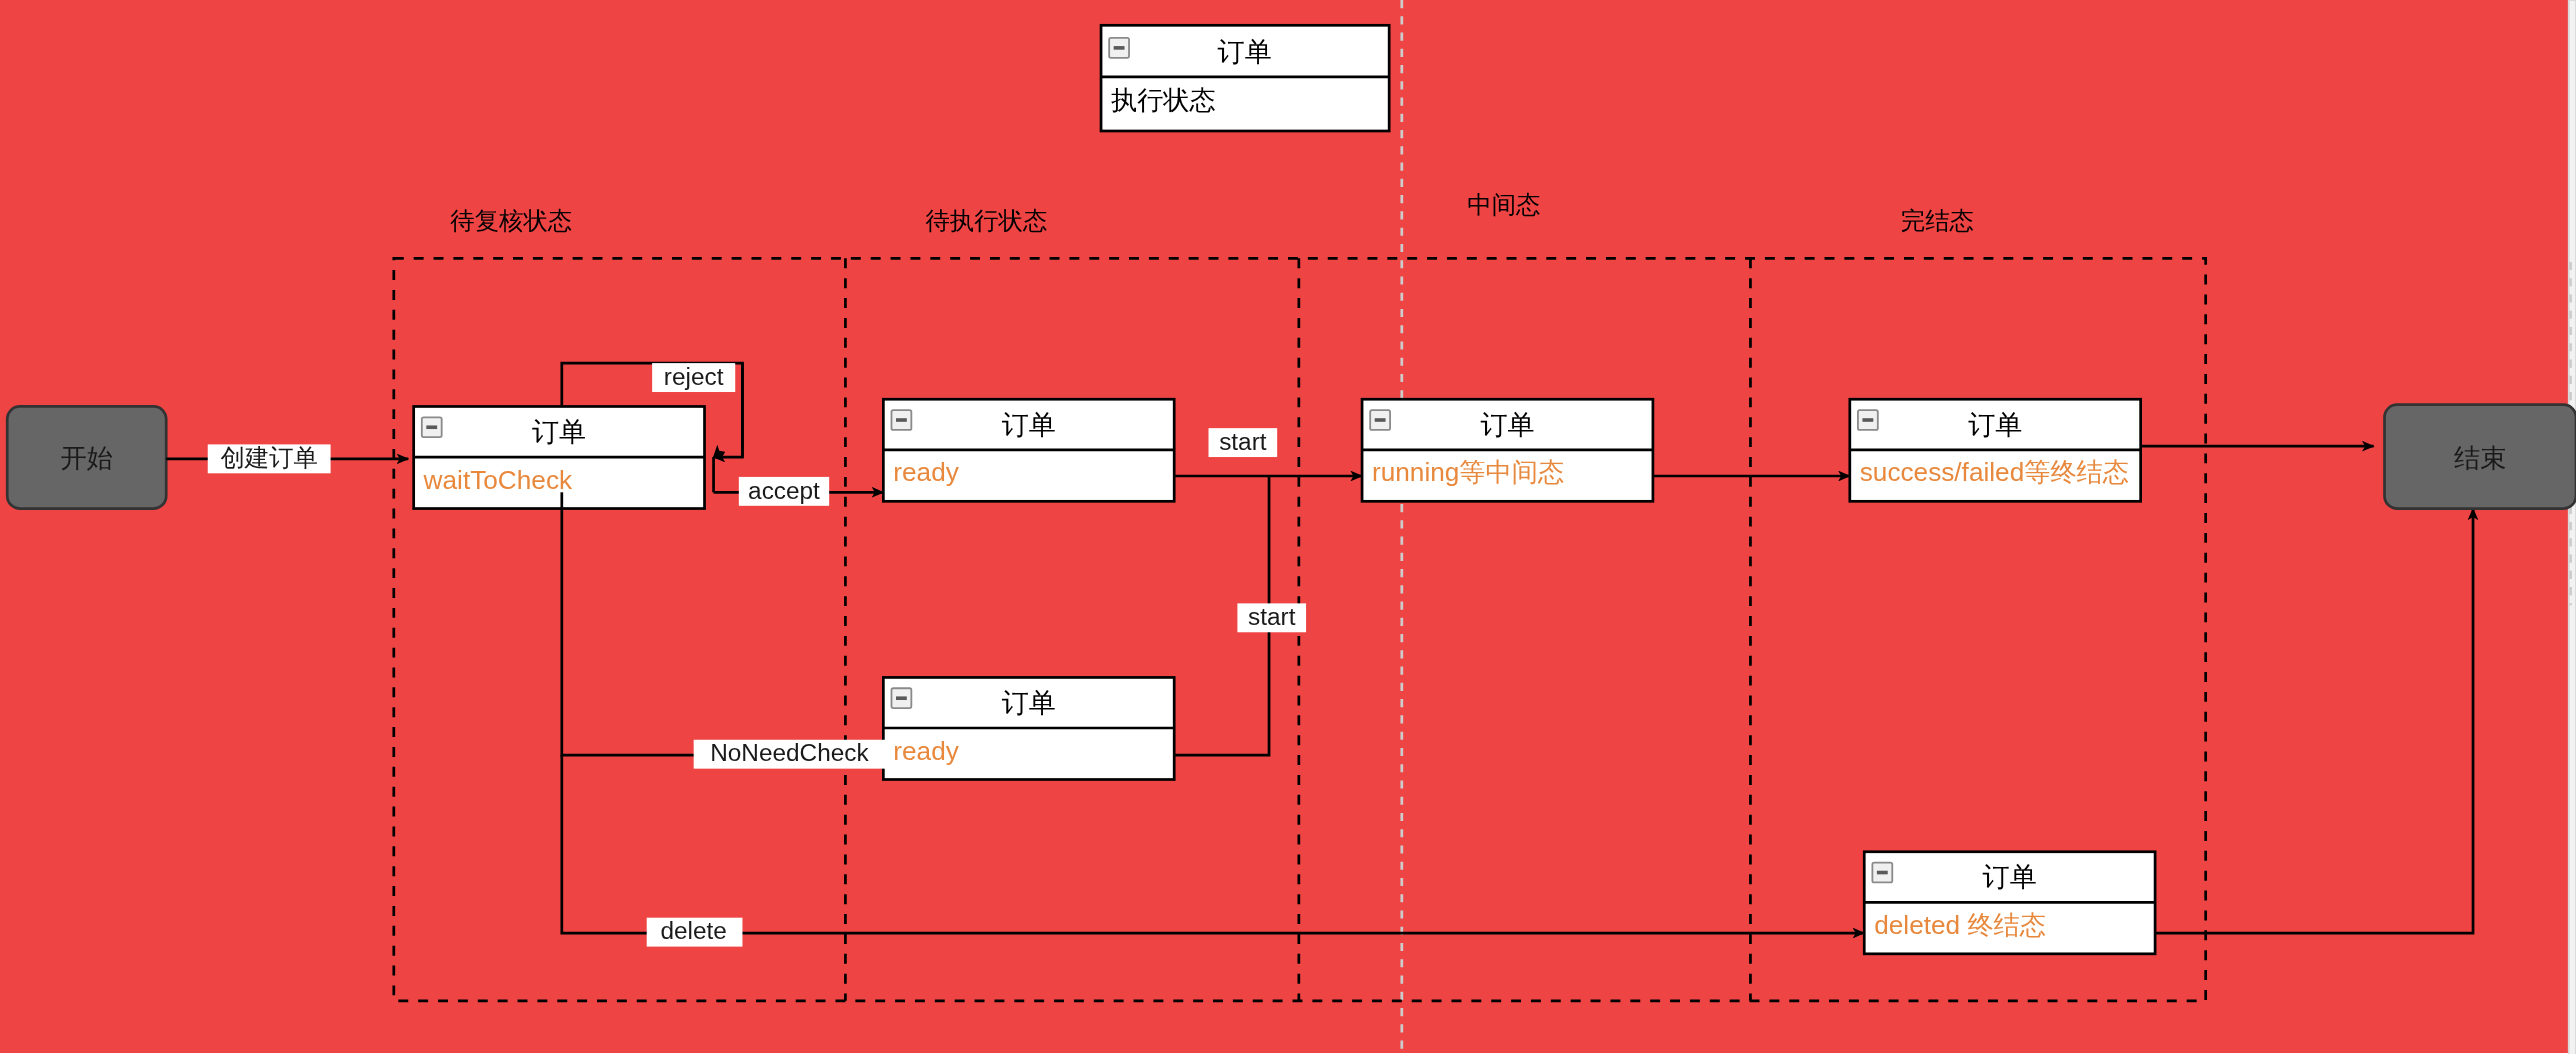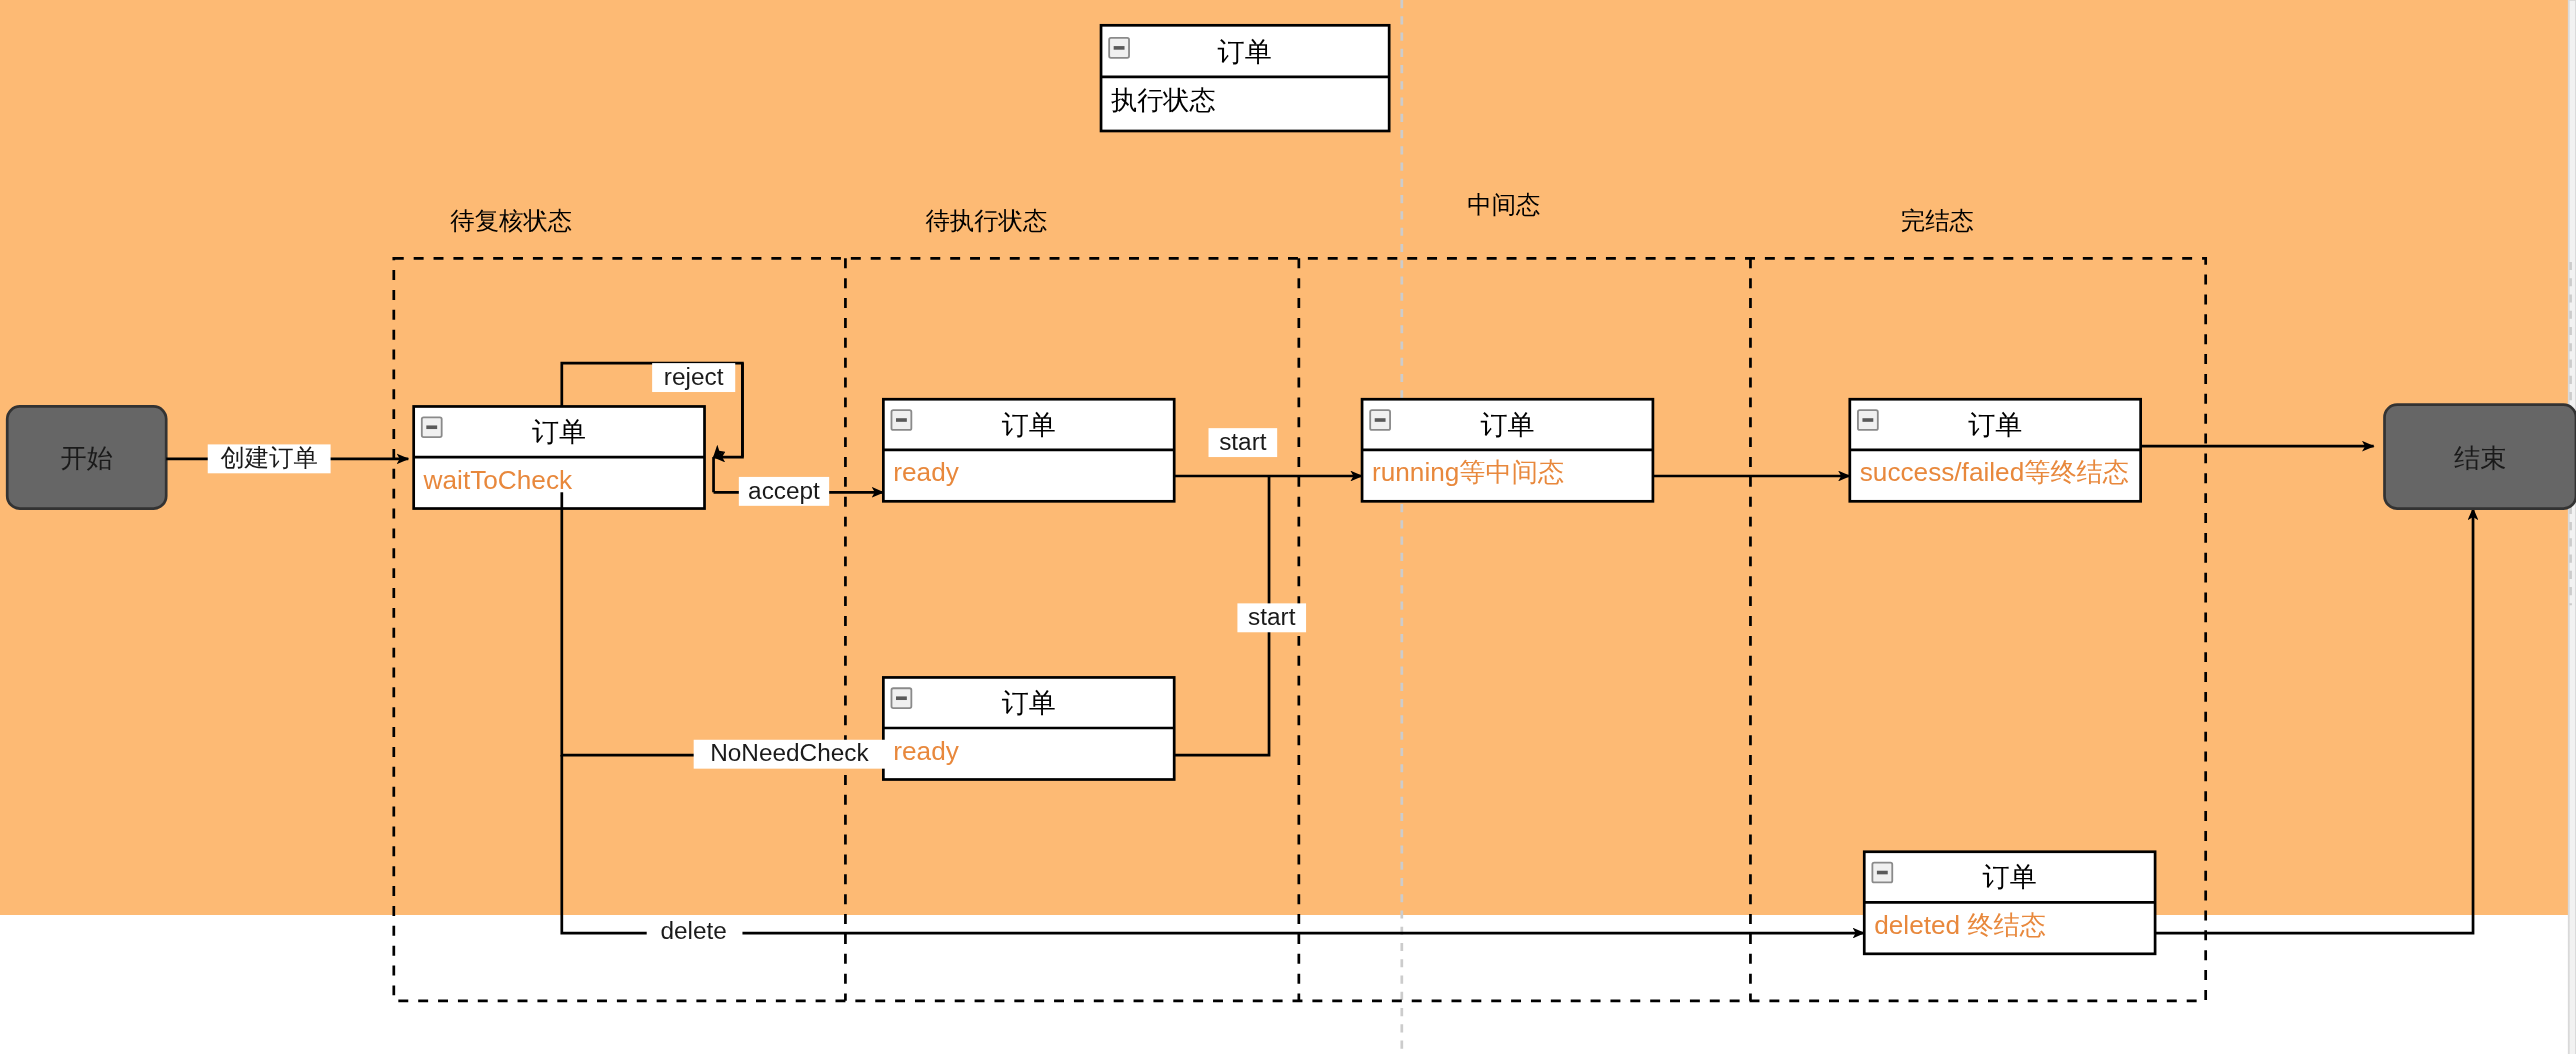--- a/index.html
+++ b/index.html
@@ -9,22 +9,22 @@
   }
   body {
     width: 2576px;
     height: 1055px;
     overflow: hidden;
     font-family: "Liberation Sans", "DejaVu Sans", sans-serif;
   }
   #canvas {
     position: relative;
     width: 2576px;
-    height: 915px;
-    background: #fdba74;
+    height: 1053px;
+    background: #ef4444;
   }
   #diagram-svg {
     position: absolute;
     left: 0;
     top: 0;
     width: 2576px;
     height: 1055px;
   }
   .box-title-text {
     font-family: "Liberation Sans", "DejaVu Sans", sans-serif;

